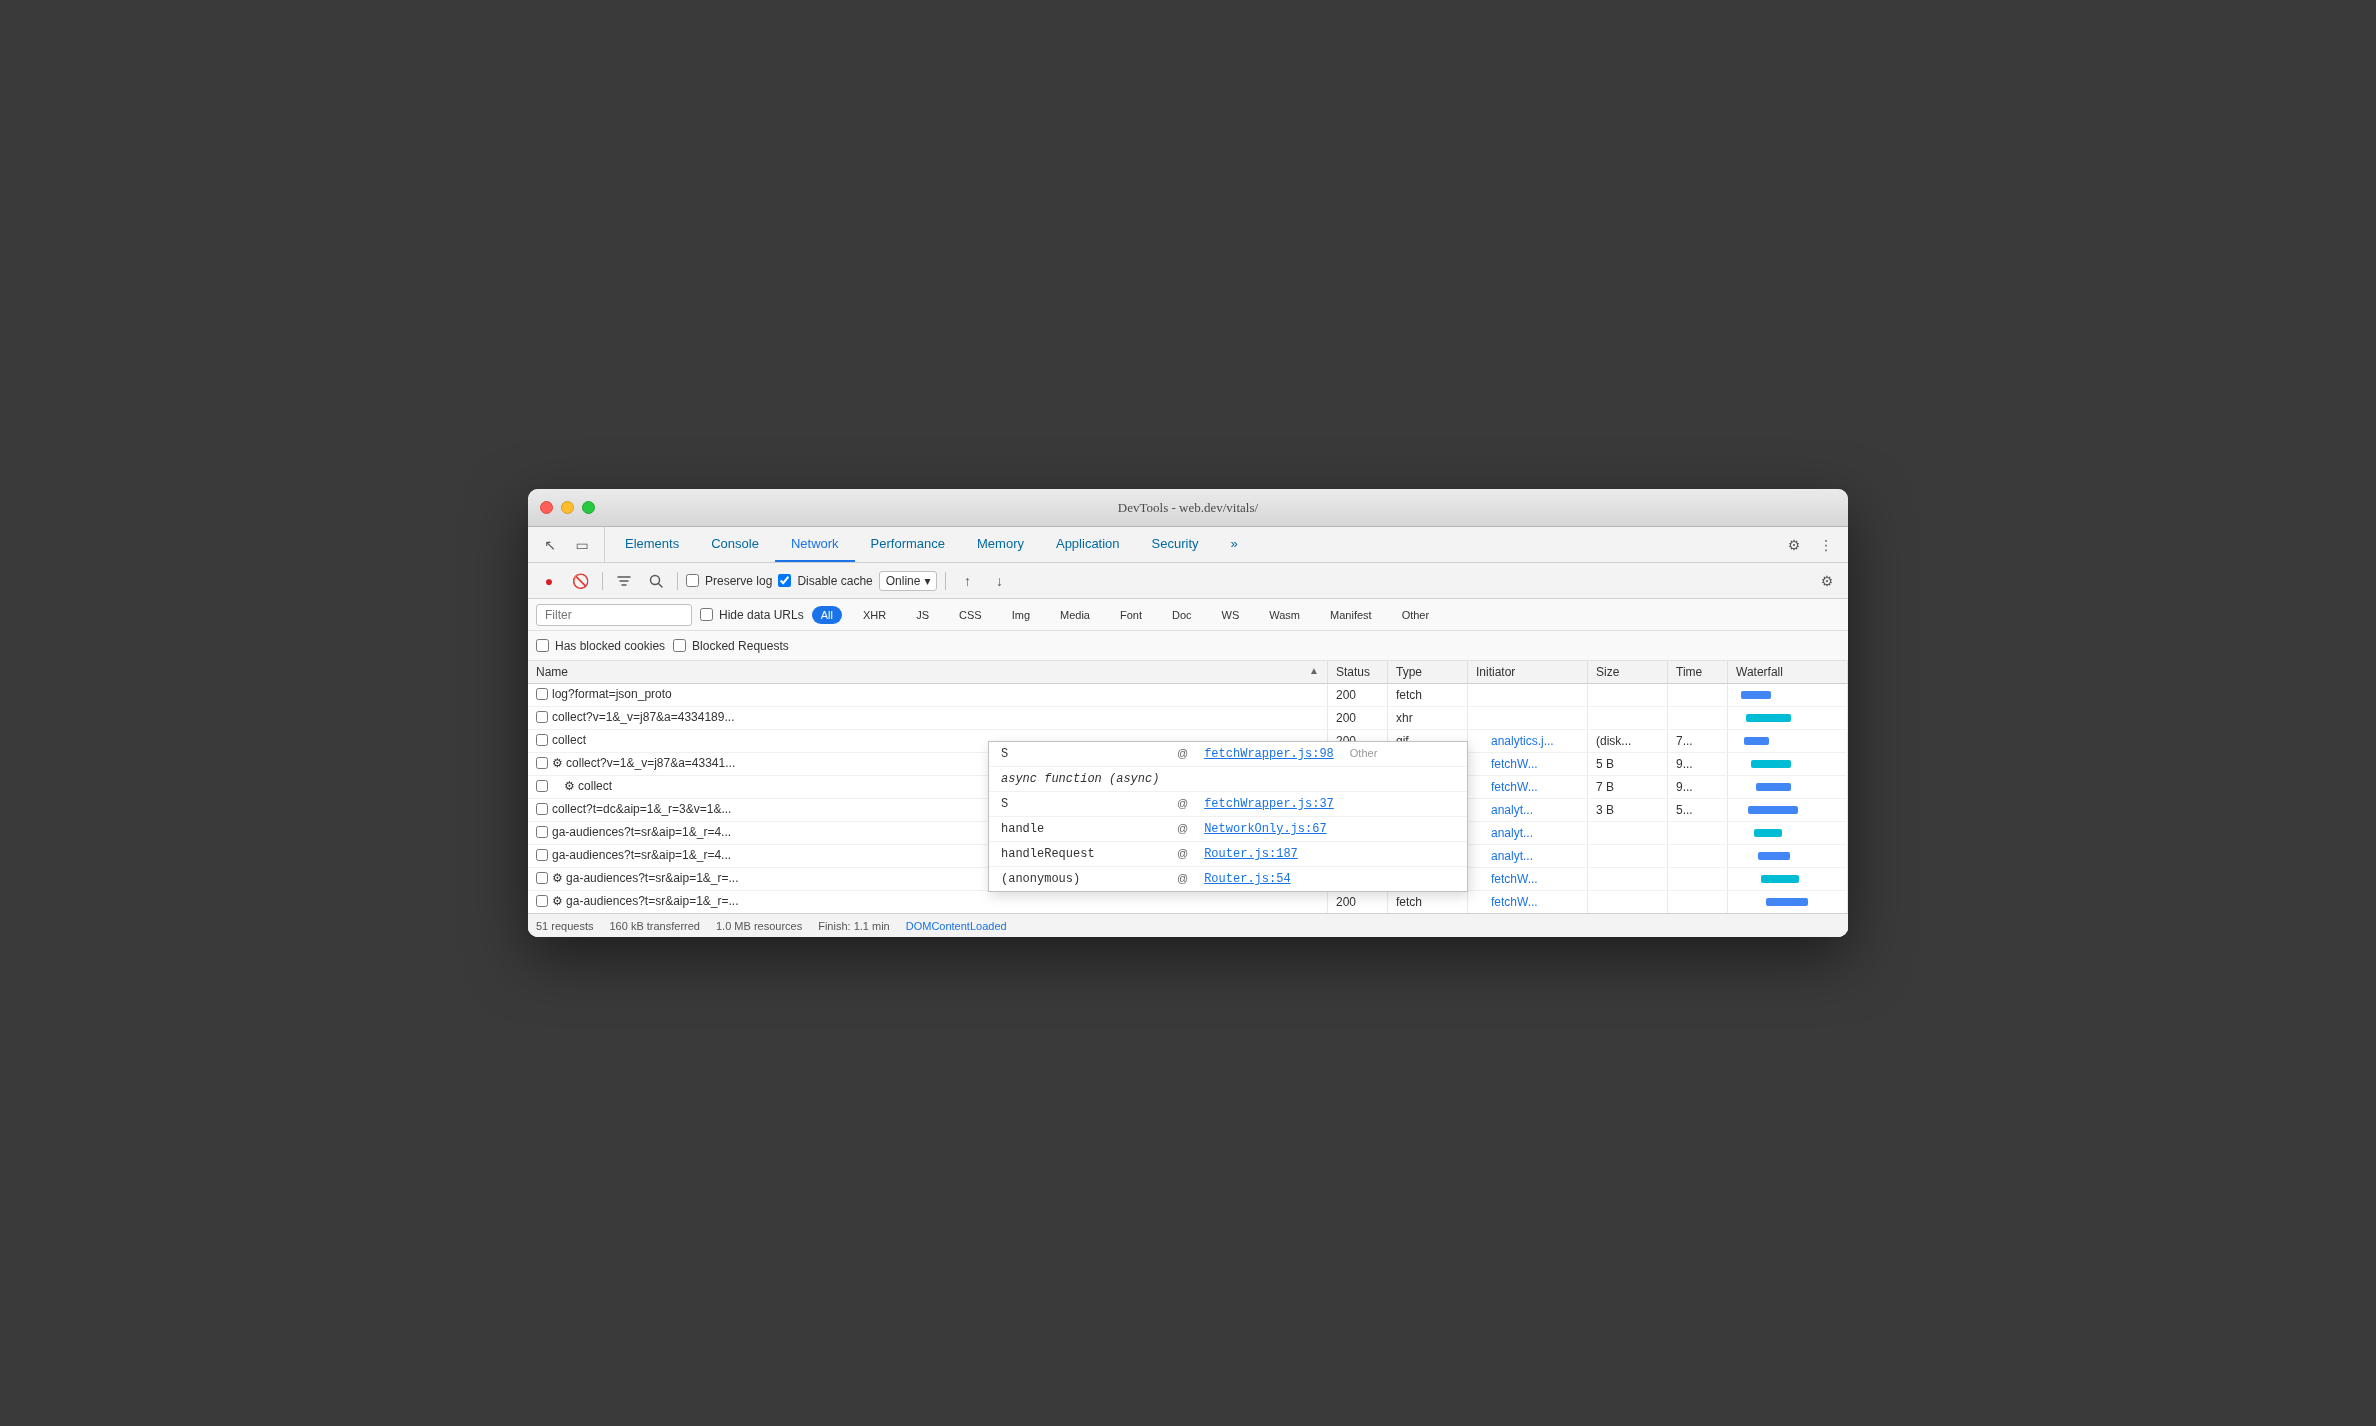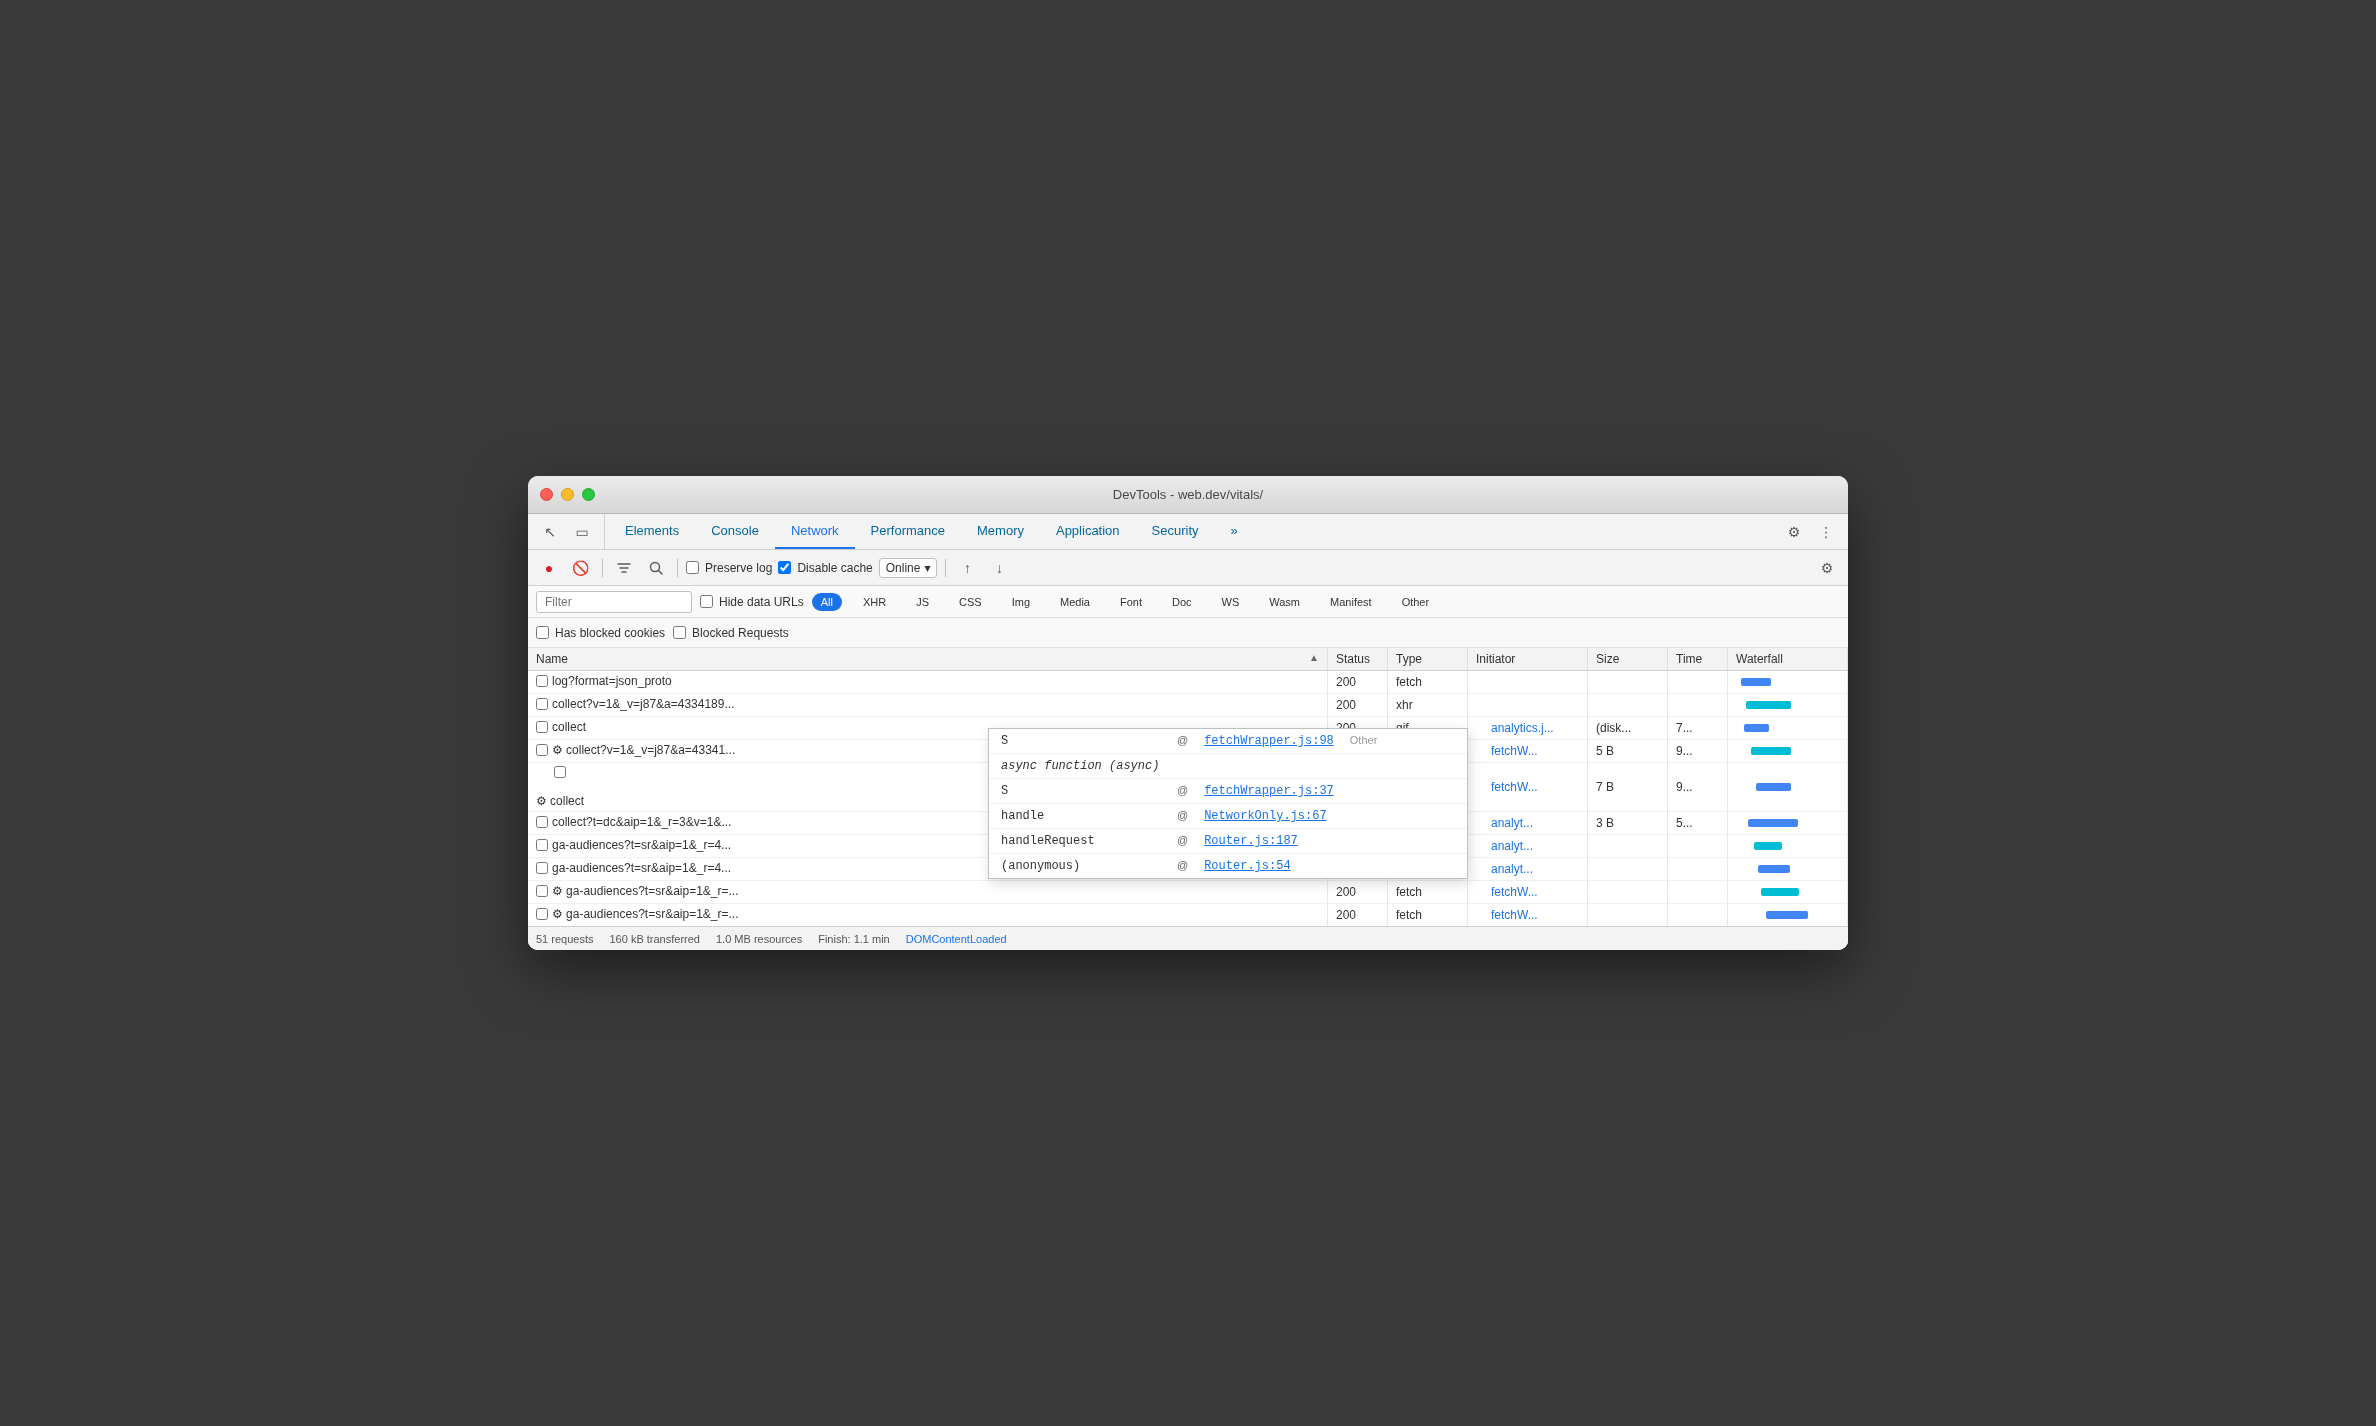--- a/index.html
+++ b/index.html
@@ -39,20 +39,21 @@
     .tl-red { background: #ff5f57; border: 1px solid #e0443e; }
     .tl-yellow { background: #febc2e; border: 1px solid #d4a017; }
     .tl-green { background: #28c840; border: 1px solid #1aab29; }
     .titlebar-title {
       position: absolute;
       left: 50%;
       transform: translateX(-50%);
       font-size: 13px;
       color: #4a4a4a;
       font-weight: 500;
+      font-family: Liberation Serif, serif;
     }
     .devtools {
       background: #ffffff;
       display: flex;
       flex-direction: column;
     }
     .tabs-bar {
       display: flex;
       align-items: stretch;
       background: #f3f3f3;
@@ -507,21 +508,21 @@
       <td class="col-time">9...</td>
       <td class="col-waterfall">
         <div class="waterfall-bar">
           <div style="width:15px;"></div>
           <div style="width:40px;height:8px;background:#00bcd4;border-radius:2px;"></div>
         </div>
       </td>
     </tr>
               <tr>
       <td class="col-name">
-        <span style="display:inline-flex;align-items:center;gap:16px;flex-direction:column;">
+        <span style="display:inline-flex;align-items:center;gap:16px;">
           <input type="checkbox" style="width: 12px; height: 12px;">
           <span>⚙ collect</span>
         </span>
       </td>
       <td class="col-status">200</td>
       <td class="col-type">fetch</td>
       <td class="col-initiator"><a class="initiator-link">fetchW...</a></td>
       <td class="col-size">7 B</td>
       <td class="col-time">9...</td>
       <td class="col-waterfall">

